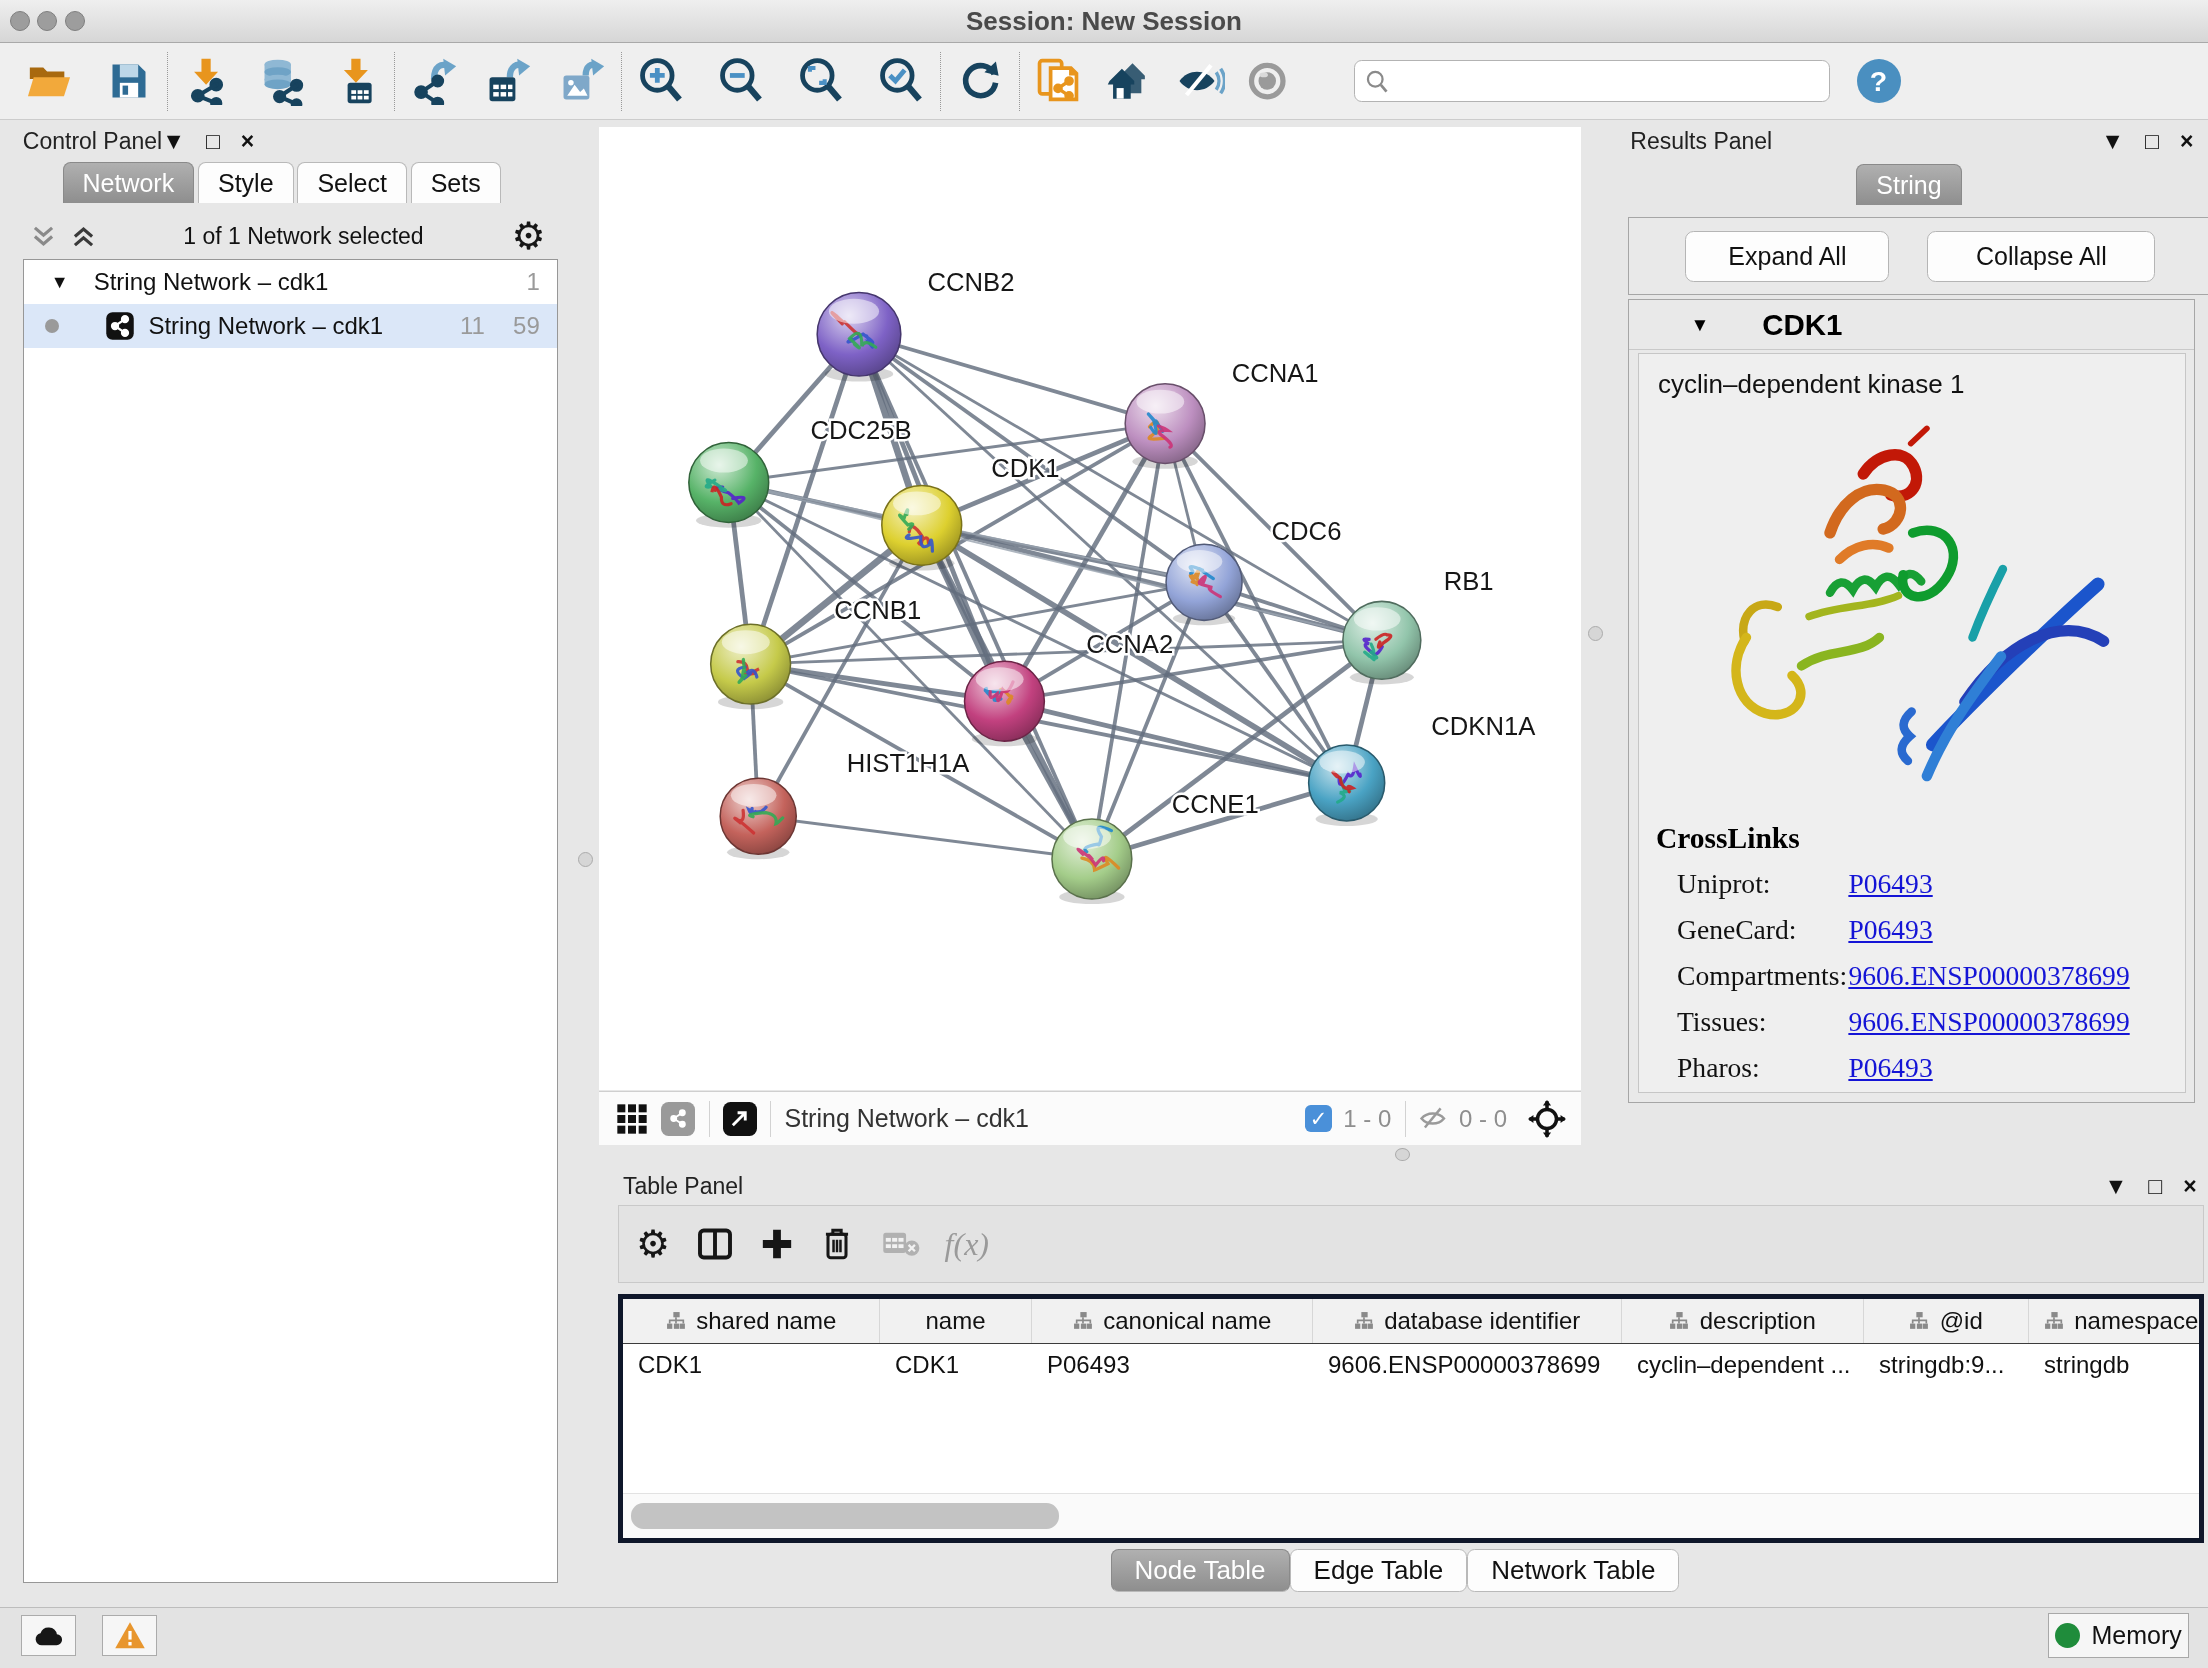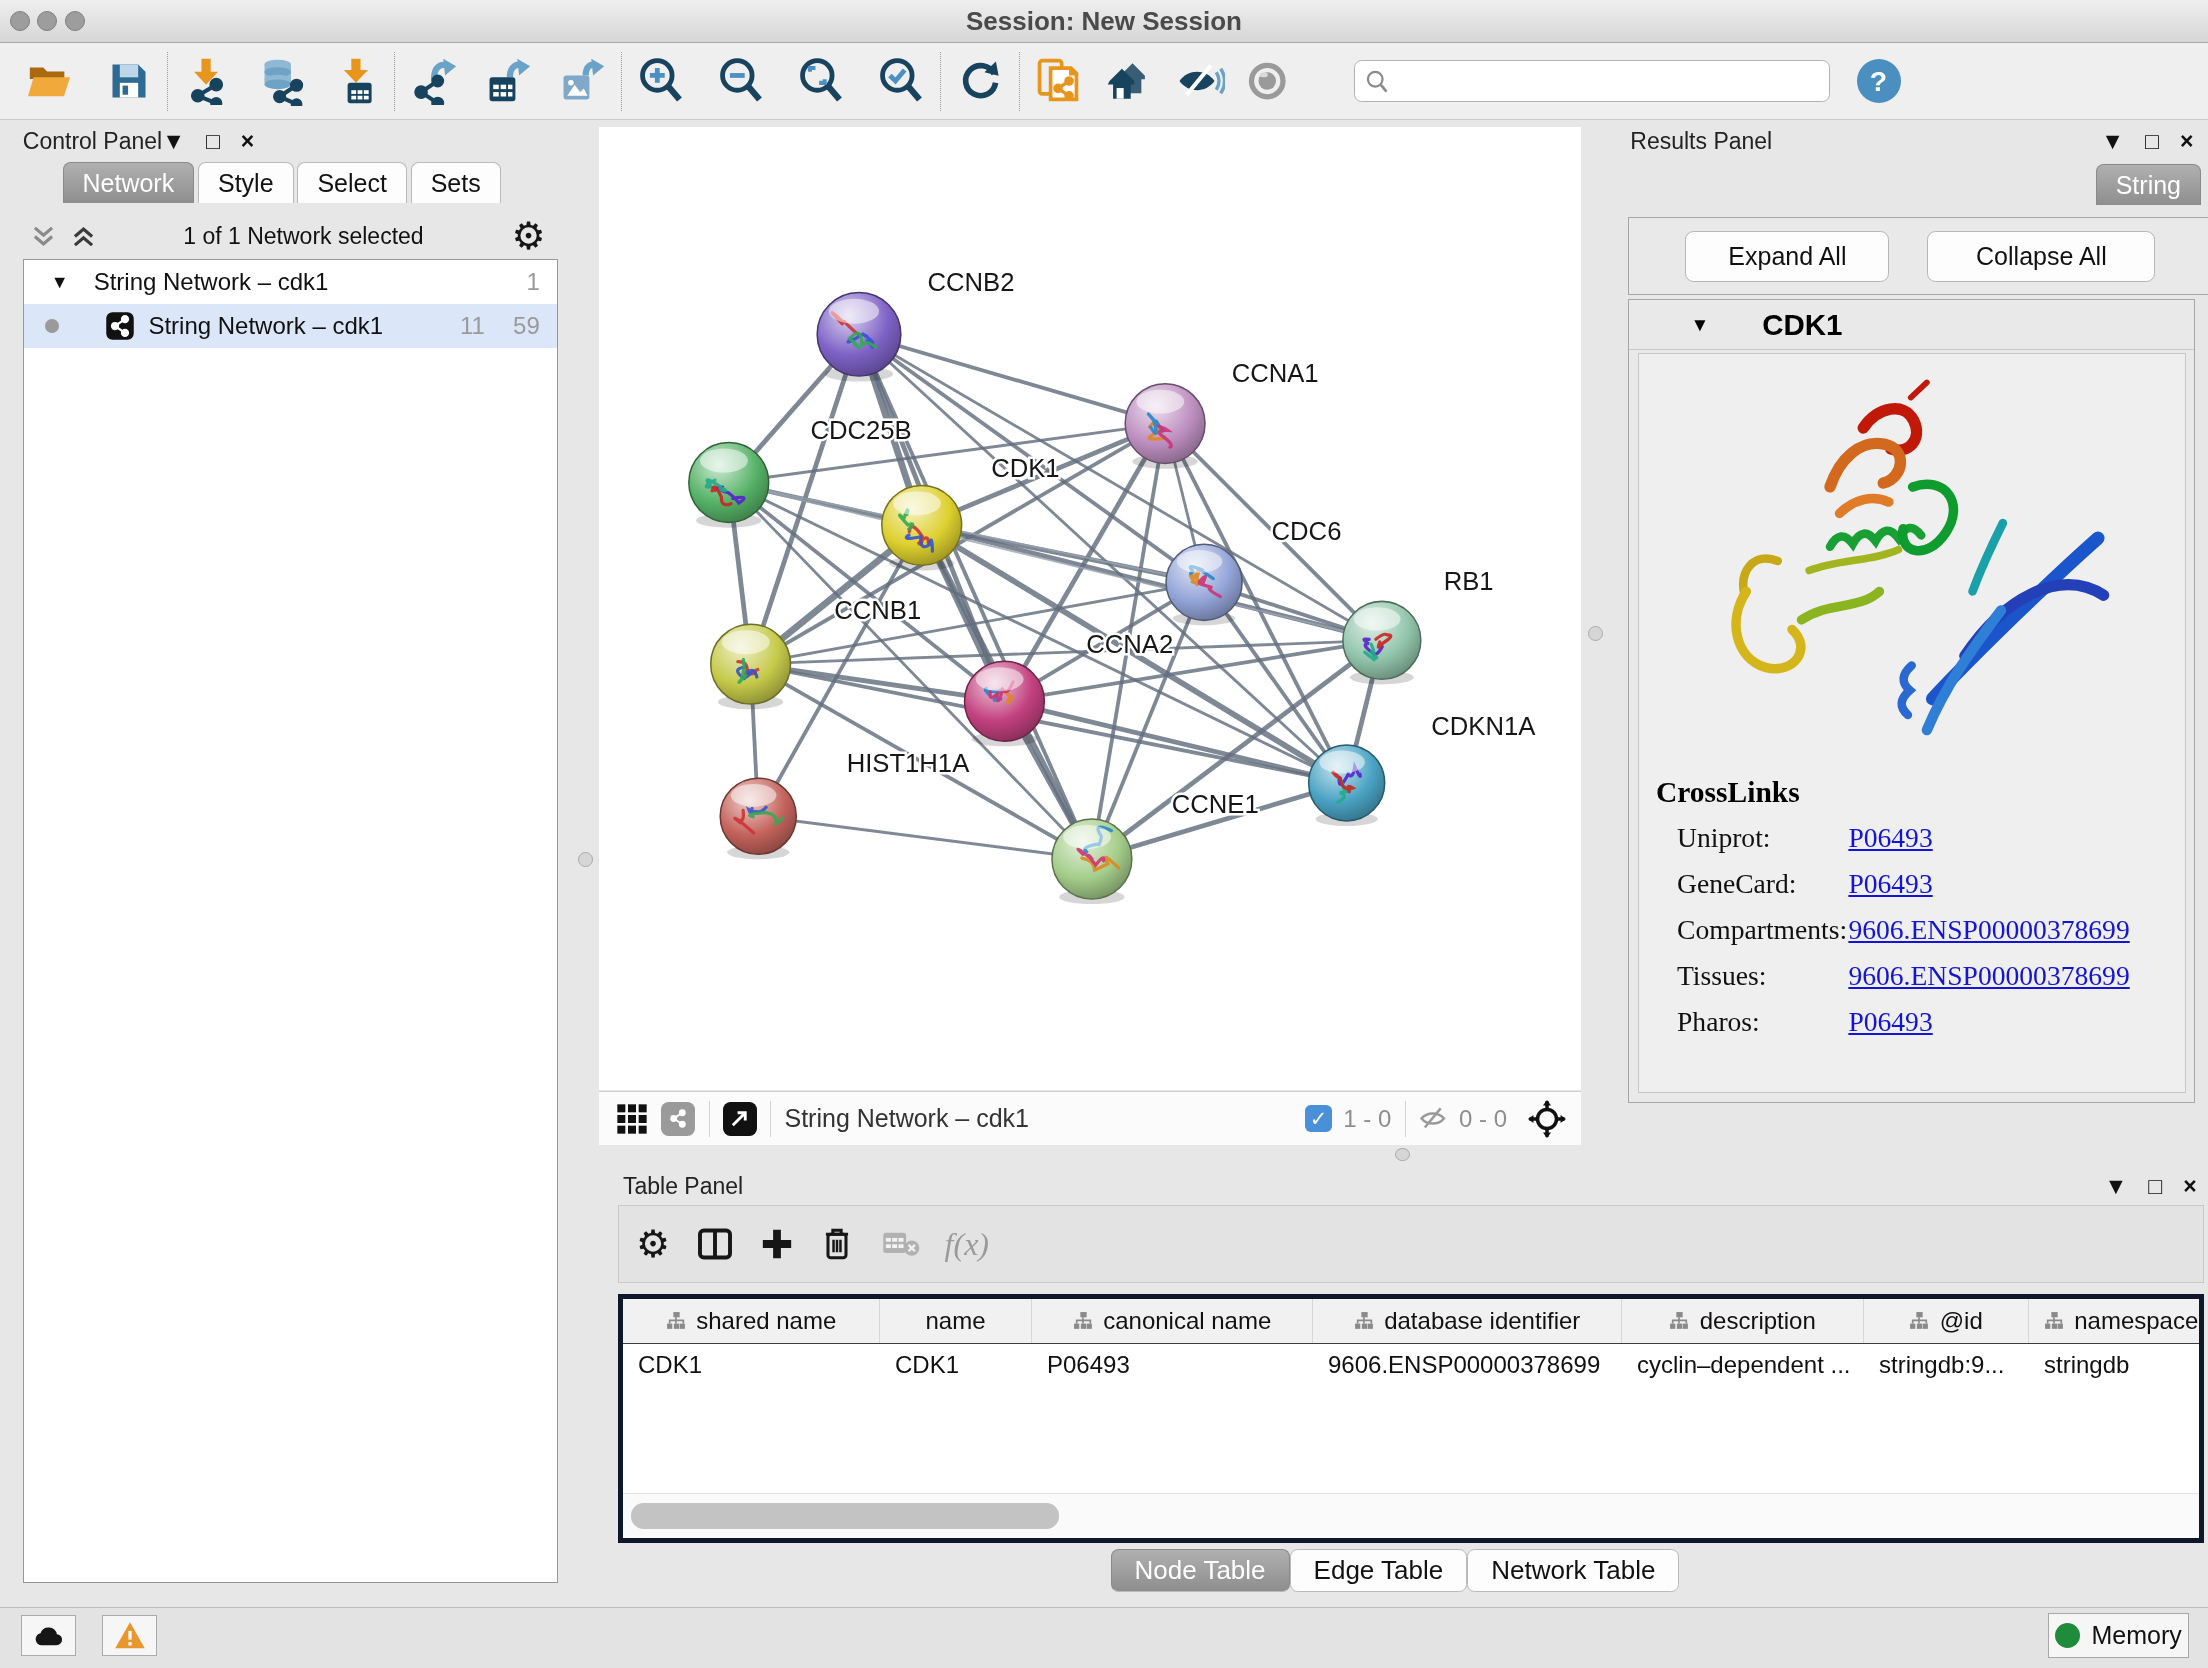--- a/index.html
+++ b/index.html
@@ -642,33 +642,34 @@
 
   <div class="abs rp">
     <div class="abs" style="left:13.3px;top:0;right:7.6px;display:flex;justify-content:space-between;align-items:center;height:34px">
       <span class="panel-title">Results Panel</span>
       <span class="panel-ctrl">
         <span class="pc-glyph">▼</span>
         <span class="pc-glyph">□</span>
         <span class="pc-glyph" style="font-weight:bold">×</span>
       </span>
     </div>
-    <div class="abs" style="left:0;top:40px;width:584px;display:flex;justify-content:flex-end">
+    <div class="abs" style="left:0;top:40px;width:584px;display:flex;justify-content:center">
       <div class="tab sel">String</div>
     </div>
     <div class="abs rp-box1">
       <div class="btn" style="width:202px;height:49px">Expand All</div>
       <div class="btn" style="width:226px;height:49px">Collapse All</div>
     </div>
     <div class="abs rp-box2">
       <div class="rp-sechead">
         <span style="margin-left:61px;font-size:19px">▼</span>
         <span style="margin-left:53px;font-size:29.5px;font-weight:bold">CDK1</span>
       </div>
       <div class="rp-content">
+        <div style="margin:15px 0 0 19px;font-size:26px;color:#111">cyclin–dependent kinase 1</div>
         <svg width="438" height="380" viewBox="0 0 460 400" style="margin:17px 0 0 48px">
           <g fill="none" stroke-linecap="round">
             <path d="M235 28 L252 12" stroke="#c21807" stroke-width="6"></path>
             <path d="M185 60 C200 38 228 32 238 52 C248 72 232 88 214 82" stroke="#c21807" stroke-width="12"></path>
             <path d="M150 122 C160 92 182 72 207 77 C232 82 228 112 206 118" stroke="#d2691e" stroke-width="12"></path>
             <path d="M160 150 C175 135 195 130 212 138" stroke="#e07b28" stroke-width="10"></path>
             <path d="M95 200 C70 190 54 210 60 236" stroke="#c8a816" stroke-width="9"></path>
             <path d="M62 232 C42 262 50 302 82 312 C112 320 132 292 110 272" stroke="#d4b61a" stroke-width="10"></path>
             <path d="M120 262 C150 242 180 252 202 232" stroke="#8ab520" stroke-width="10"></path>
             <path d="M128 210 C160 198 196 200 222 188" stroke="#a3b51e" stroke-width="8"></path>

